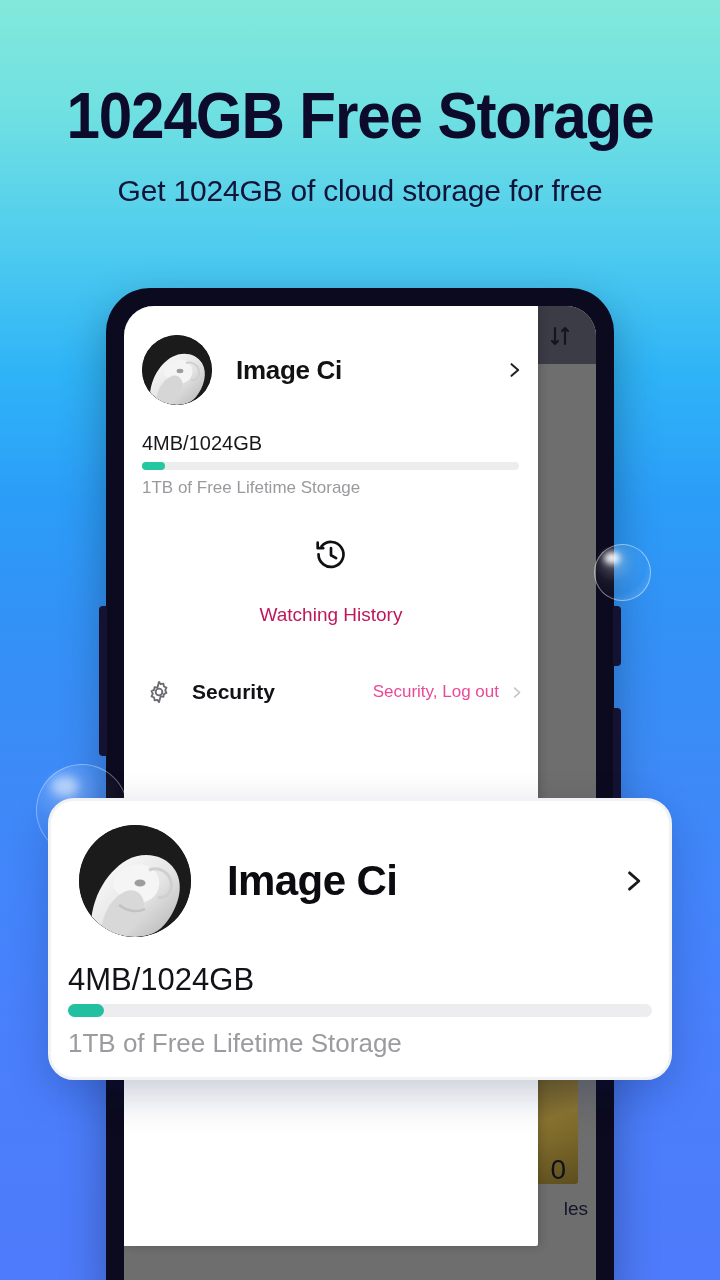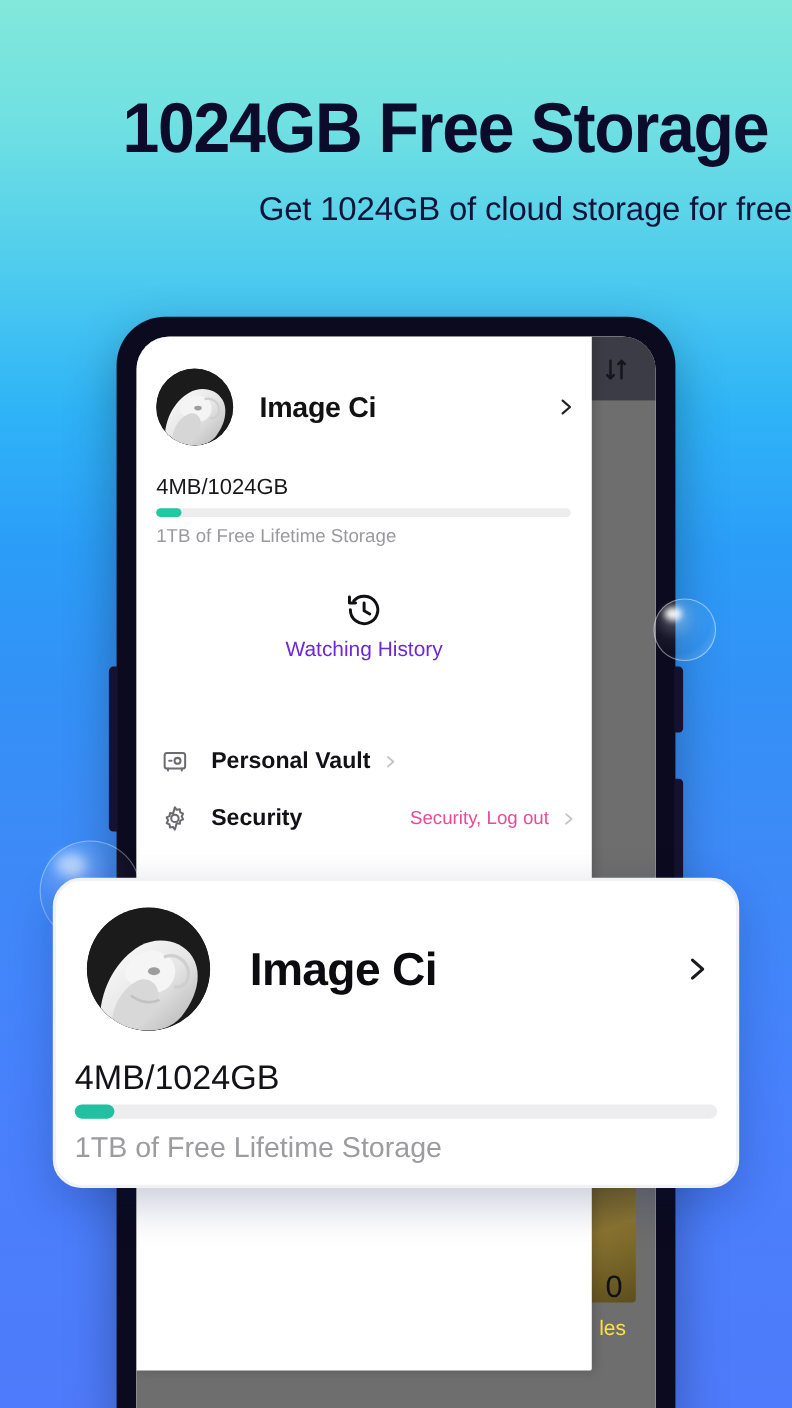--- a/index.html
+++ b/index.html
@@ -23,21 +23,21 @@
       #3391F6 49%,
       #3C8BF7 59%,
       #4385FB 70%,
       #4A7FFB 82%,
       #4E7BFB 100%);
   }
 
   
   #headline-wrap {
     position:absolute; top:84px; left:0; width:720px;
-    text-align:right;
+    text-align:center;
   }
   #headline {
     font-size:64px;
     font-weight:bold;
     letter-spacing:-1.2px;
     color:#0D0B2B;
     line-height:1.0;
     font-stretch:condensed;
     transform:scaleX(0.94);
   }
@@ -120,22 +120,22 @@
   }
   #dim-thumb {
     position:absolute;
     right:18px; top:772px;
     width:56px; height:106px;
     background:linear-gradient(160deg,#6B5B25 0%,#8A7430 40%,#5D4E1E 100%);
     border-radius:3px;
   }
   #dim-thumb-label {
     position:absolute;
-    right:27px; top:892px;
-    font-size:19px; color:#fde047;
+    right:8px; top:892px;
+    font-size:19px; color:#0f172a;
     white-space:nowrap;
   }
   #dim-thumb-num {
     position:absolute;
     right:30px; top:848px;
     font-size:28px; color:#101018;
     white-space:nowrap;
   }
 
   
@@ -195,22 +195,22 @@
     position:absolute; left:0; top:232px;
     width:414px;
     display:flex;
   }
   .qa-item {
     flex:1;
     display:flex; flex-direction:column; align-items:center;
   }
   .qa-icon { width:34px; height:34px; color:#101014; }
   .qa-label {
-    margin-top:8px;
-    font-size:19px; color:#6d28d9;
+    margin-top:32px;
+    font-size:19px; color:#be185d;
     white-space:nowrap;
   }
 
   
   #menu-list {
     position:absolute; left:0; top:360px; width:414px;
   }
   .menu-row {
     height:52px;
     display:flex; align-items:center;
@@ -355,33 +355,20 @@
           <div class="qa-label">Watching History</div>
         </div>
 
 
 
       </div>
 
       <div id="menu-list">
 
 
-        <div class="menu-row">
-          <svg class="menu-icon" viewBox="0 0 24 24" fill="none" stroke="currentColor" stroke-width="1.7" stroke-linecap="round" stroke-linejoin="round">
-            <rect x="3.4" y="5.2" width="17.2" height="13" rx="2"></rect>
-            <circle cx="14.2" cy="11.7" r="2.5"></circle>
-            <line x1="7.2" y1="11.7" x2="9.2" y2="11.7"></line>
-            <line x1="6.2" y1="18.2" x2="6.2" y2="19.8"></line>
-            <line x1="17.8" y1="18.2" x2="17.8" y2="19.8"></line>
-          </svg>
-          <div class="menu-label">Personal Vault</div>
-          <svg class="menu-chevron" viewBox="0 0 24 24" fill="none" stroke="currentColor" stroke-width="2.6" stroke-linecap="round" stroke-linejoin="round">
-              <polyline points="9 5 17 12 9 19"></polyline>
-            </svg>
-        </div>
 
         <div class="menu-row">
           <svg class="menu-icon" viewBox="0 0 24 24" fill="none" stroke="currentColor" stroke-width="1.7" stroke-linecap="round" stroke-linejoin="round">
             <circle cx="12" cy="12" r="3.1"></circle>
             <path d="M12 2.6l1.5 2.2 2.6-.5.4 2.6 2.4 1.1-1.2 2.4 1.2 2.4-2.4 1.1-.4 2.6-2.6-.5L12 21.4l-1.5-2.2-2.6.5-.4-2.6-2.4-1.1 1.2-2.4-1.2-2.4 2.4-1.1.4-2.6 2.6.5z"></path>
           </svg>
           <div class="menu-label">Security</div>
           <div class="menu-sub">Security, Log out</div>
           <svg class="menu-chevron" viewBox="0 0 24 24" fill="none" stroke="currentColor" stroke-width="2.6" stroke-linecap="round" stroke-linejoin="round">
               <polyline points="9 5 17 12 9 19"></polyline>

